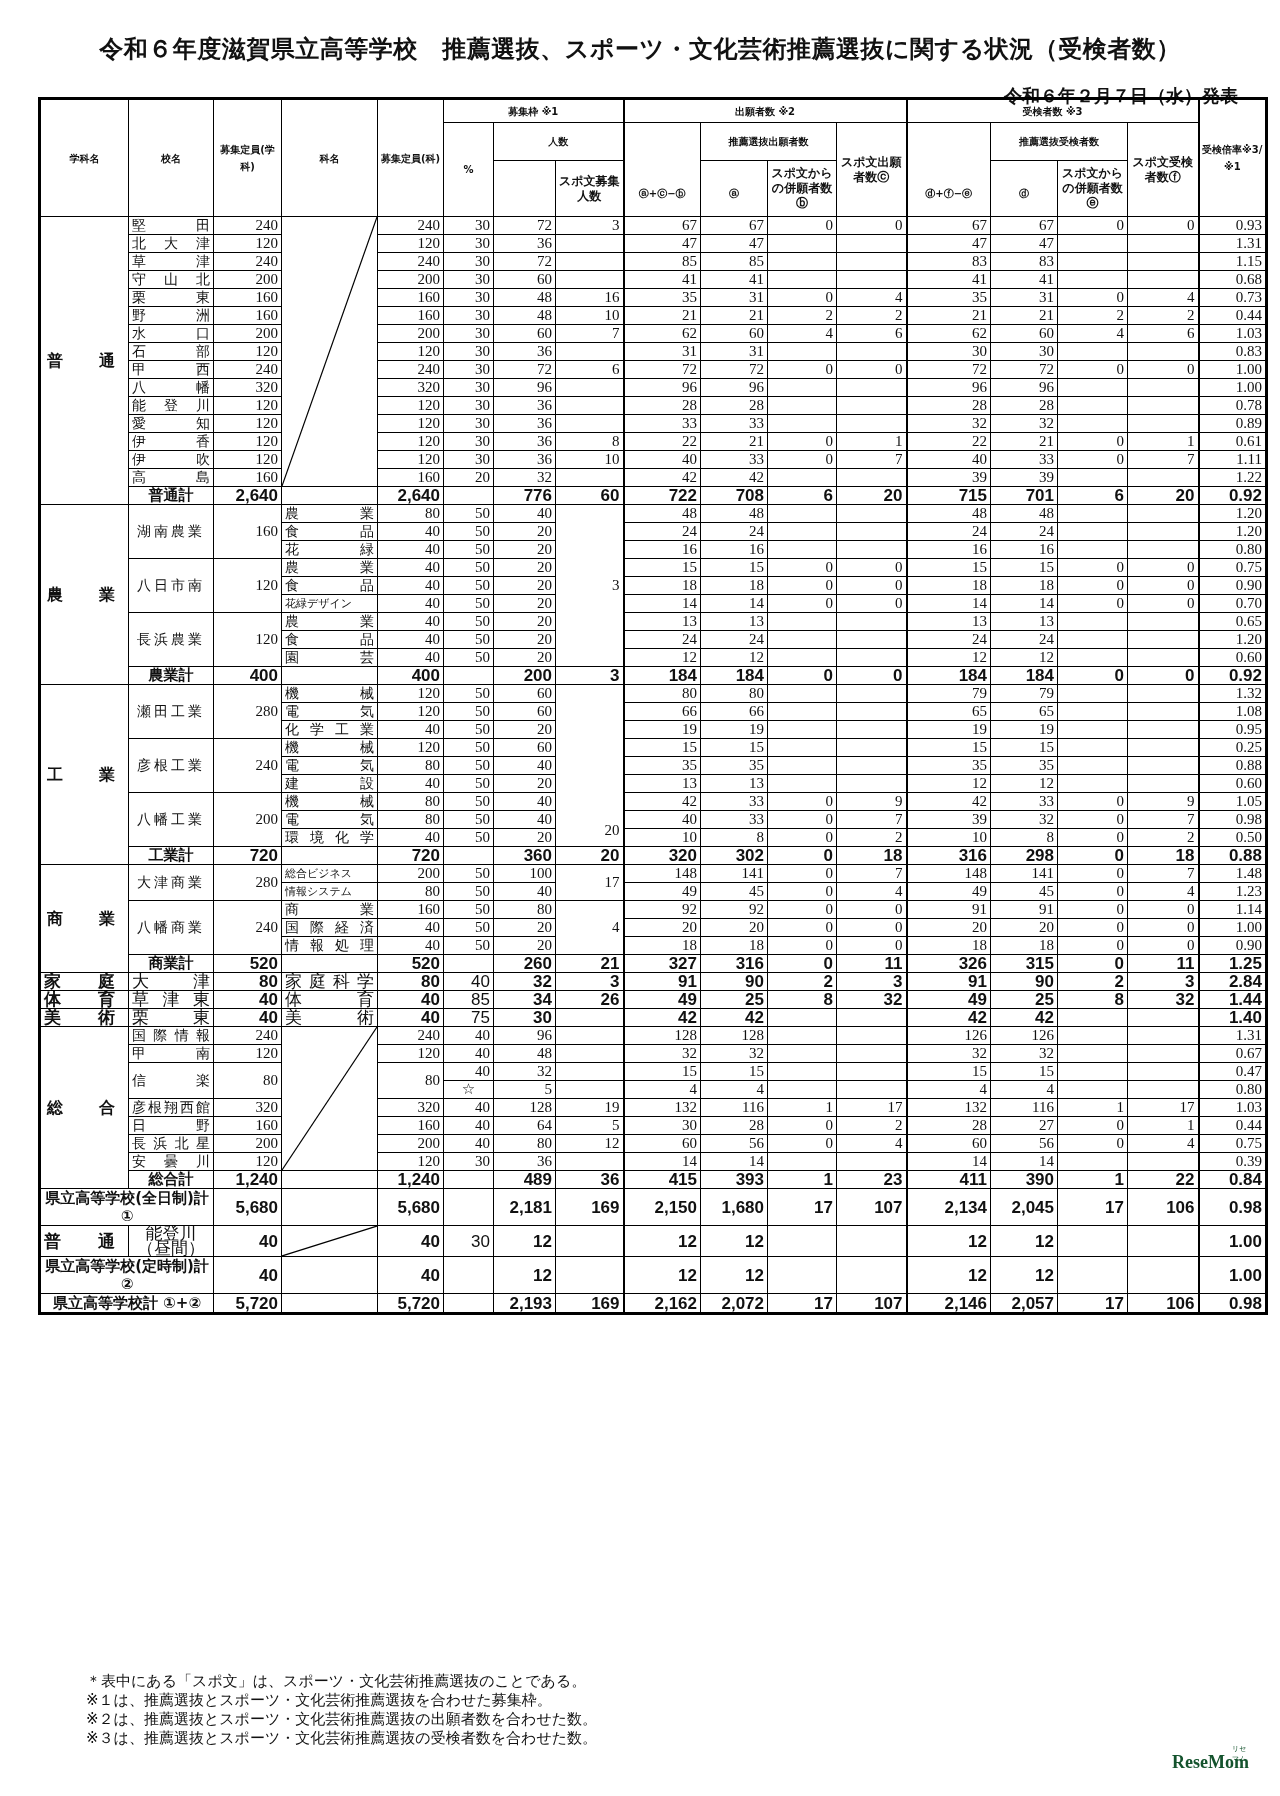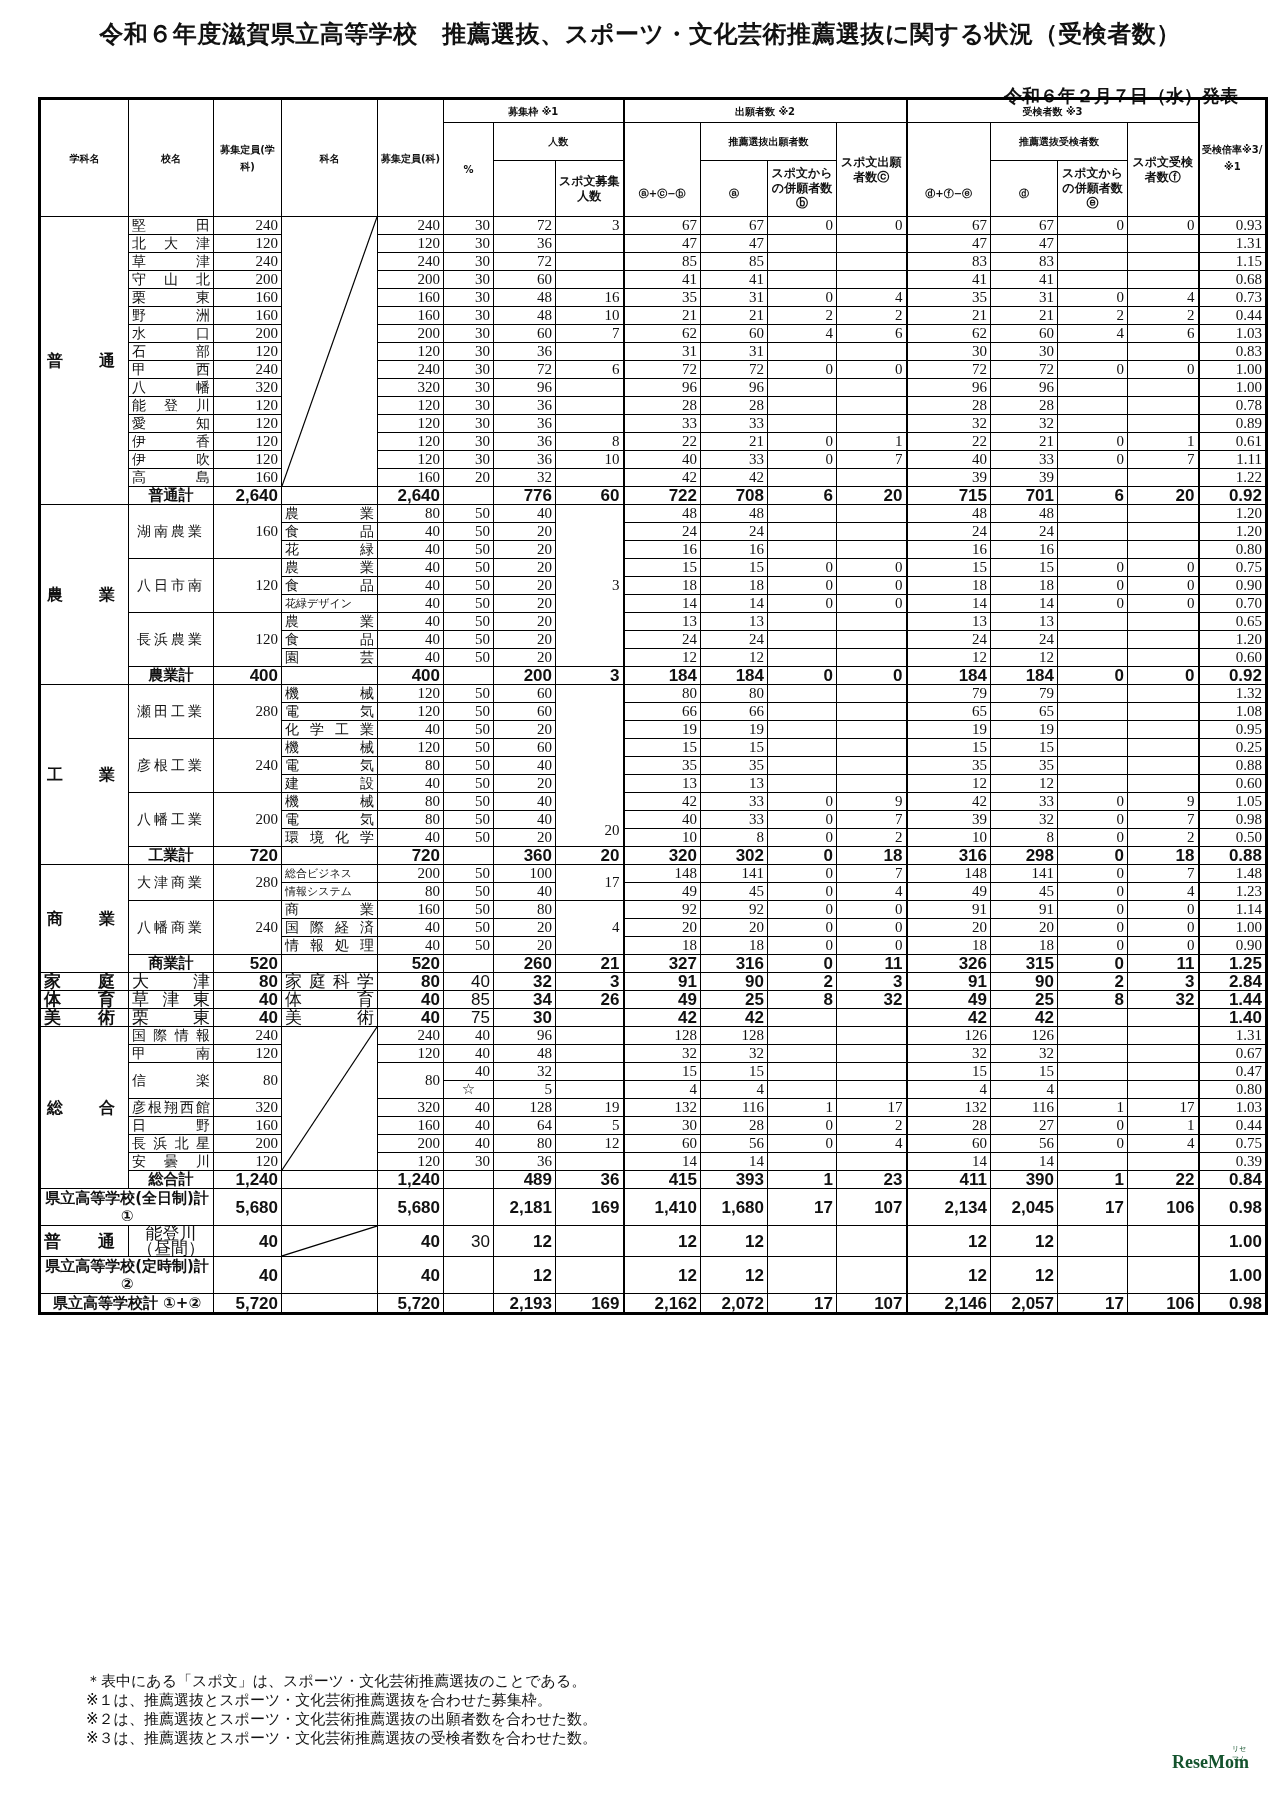--- a/index.html
+++ b/index.html
@@ -1,17 +1,17 @@
 <!DOCTYPE html>
 <html><head>
 <meta charset="utf-8">
 <style>
   html, body { margin:0; padding:0; background:#ffffff; }
   body { width:1280px; height:1796px; position:relative; font-family:"DejaVu Sans", sans-serif; color:#111; overflow:hidden; }
-  .title { position:absolute; left:0; top:18px; width:1280px; text-align:center; font-size:24px; font-weight:bold; letter-spacing:0.5px; }
+  .title { position:absolute; left:0; top:33px; width:1280px; text-align:center; font-size:24px; font-weight:bold; letter-spacing:0.5px; }
   .date { position:absolute; right:42px; top:84px; font-size:18px; font-weight:bold; }
   table.main { position:absolute; left:38px; top:97px; border-collapse:collapse; table-layout:fixed; border:3px solid #000; }
   table.main td, table.main th { border:1px solid #000; padding:0 3px; font-family:"Liberation Serif", serif; font-size:15px; line-height:17px; height:17px; text-align:right; white-space:nowrap; overflow:hidden; }
   table.main th { font-family:"DejaVu Sans", sans-serif; font-weight:bold; font-size:10px; text-align:center; line-height:17px; padding:0 1px; }
   .hdr-small { font-size:12px !important; line-height:15px !important; }
   .cat { font-family:"DejaVu Sans", sans-serif !important; font-weight:bold; font-size:16px !important; text-align:left; letter-spacing:10px; }
   .school { text-align:right; text-align-last:justify; font-family:"DejaVu Serif", serif !important; font-size:14px !important; }
   .school-c { text-align:center !important; font-family:Liberation Sans, sans-serif; font-size:14px !important; letter-spacing:3px; }
   .course { text-align:justify !important; text-align-last:justify; font-family:"DejaVu Serif", serif !important; font-size:14px !important; }
   .course-sm { font-size:11px !important; text-align-last:auto; text-align:left !important; }
@@ -1004,21 +1004,21 @@
         <td class="bcol">0.84</td>
       </tr>
       <tr class="big grand">
         <td class="lbl" colspan="2">県立高等学校(全日制)計 ①</td>
         <td>5,680</td>
         <td></td>
         <td>5,680</td>
         <td></td>
         <td>2,181</td>
         <td>169</td>
-        <td class="bcol">1,410</td>
+        <td class="bcol">2,150</td>
         <td>1,680</td>
         <td>17</td>
         <td>107</td>
         <td class="bcol">2,134</td>
         <td>2,045</td>
         <td>17</td>
         <td>106</td>
         <td class="bcol">0.98</td>
       </tr>
       <tr class="big">

